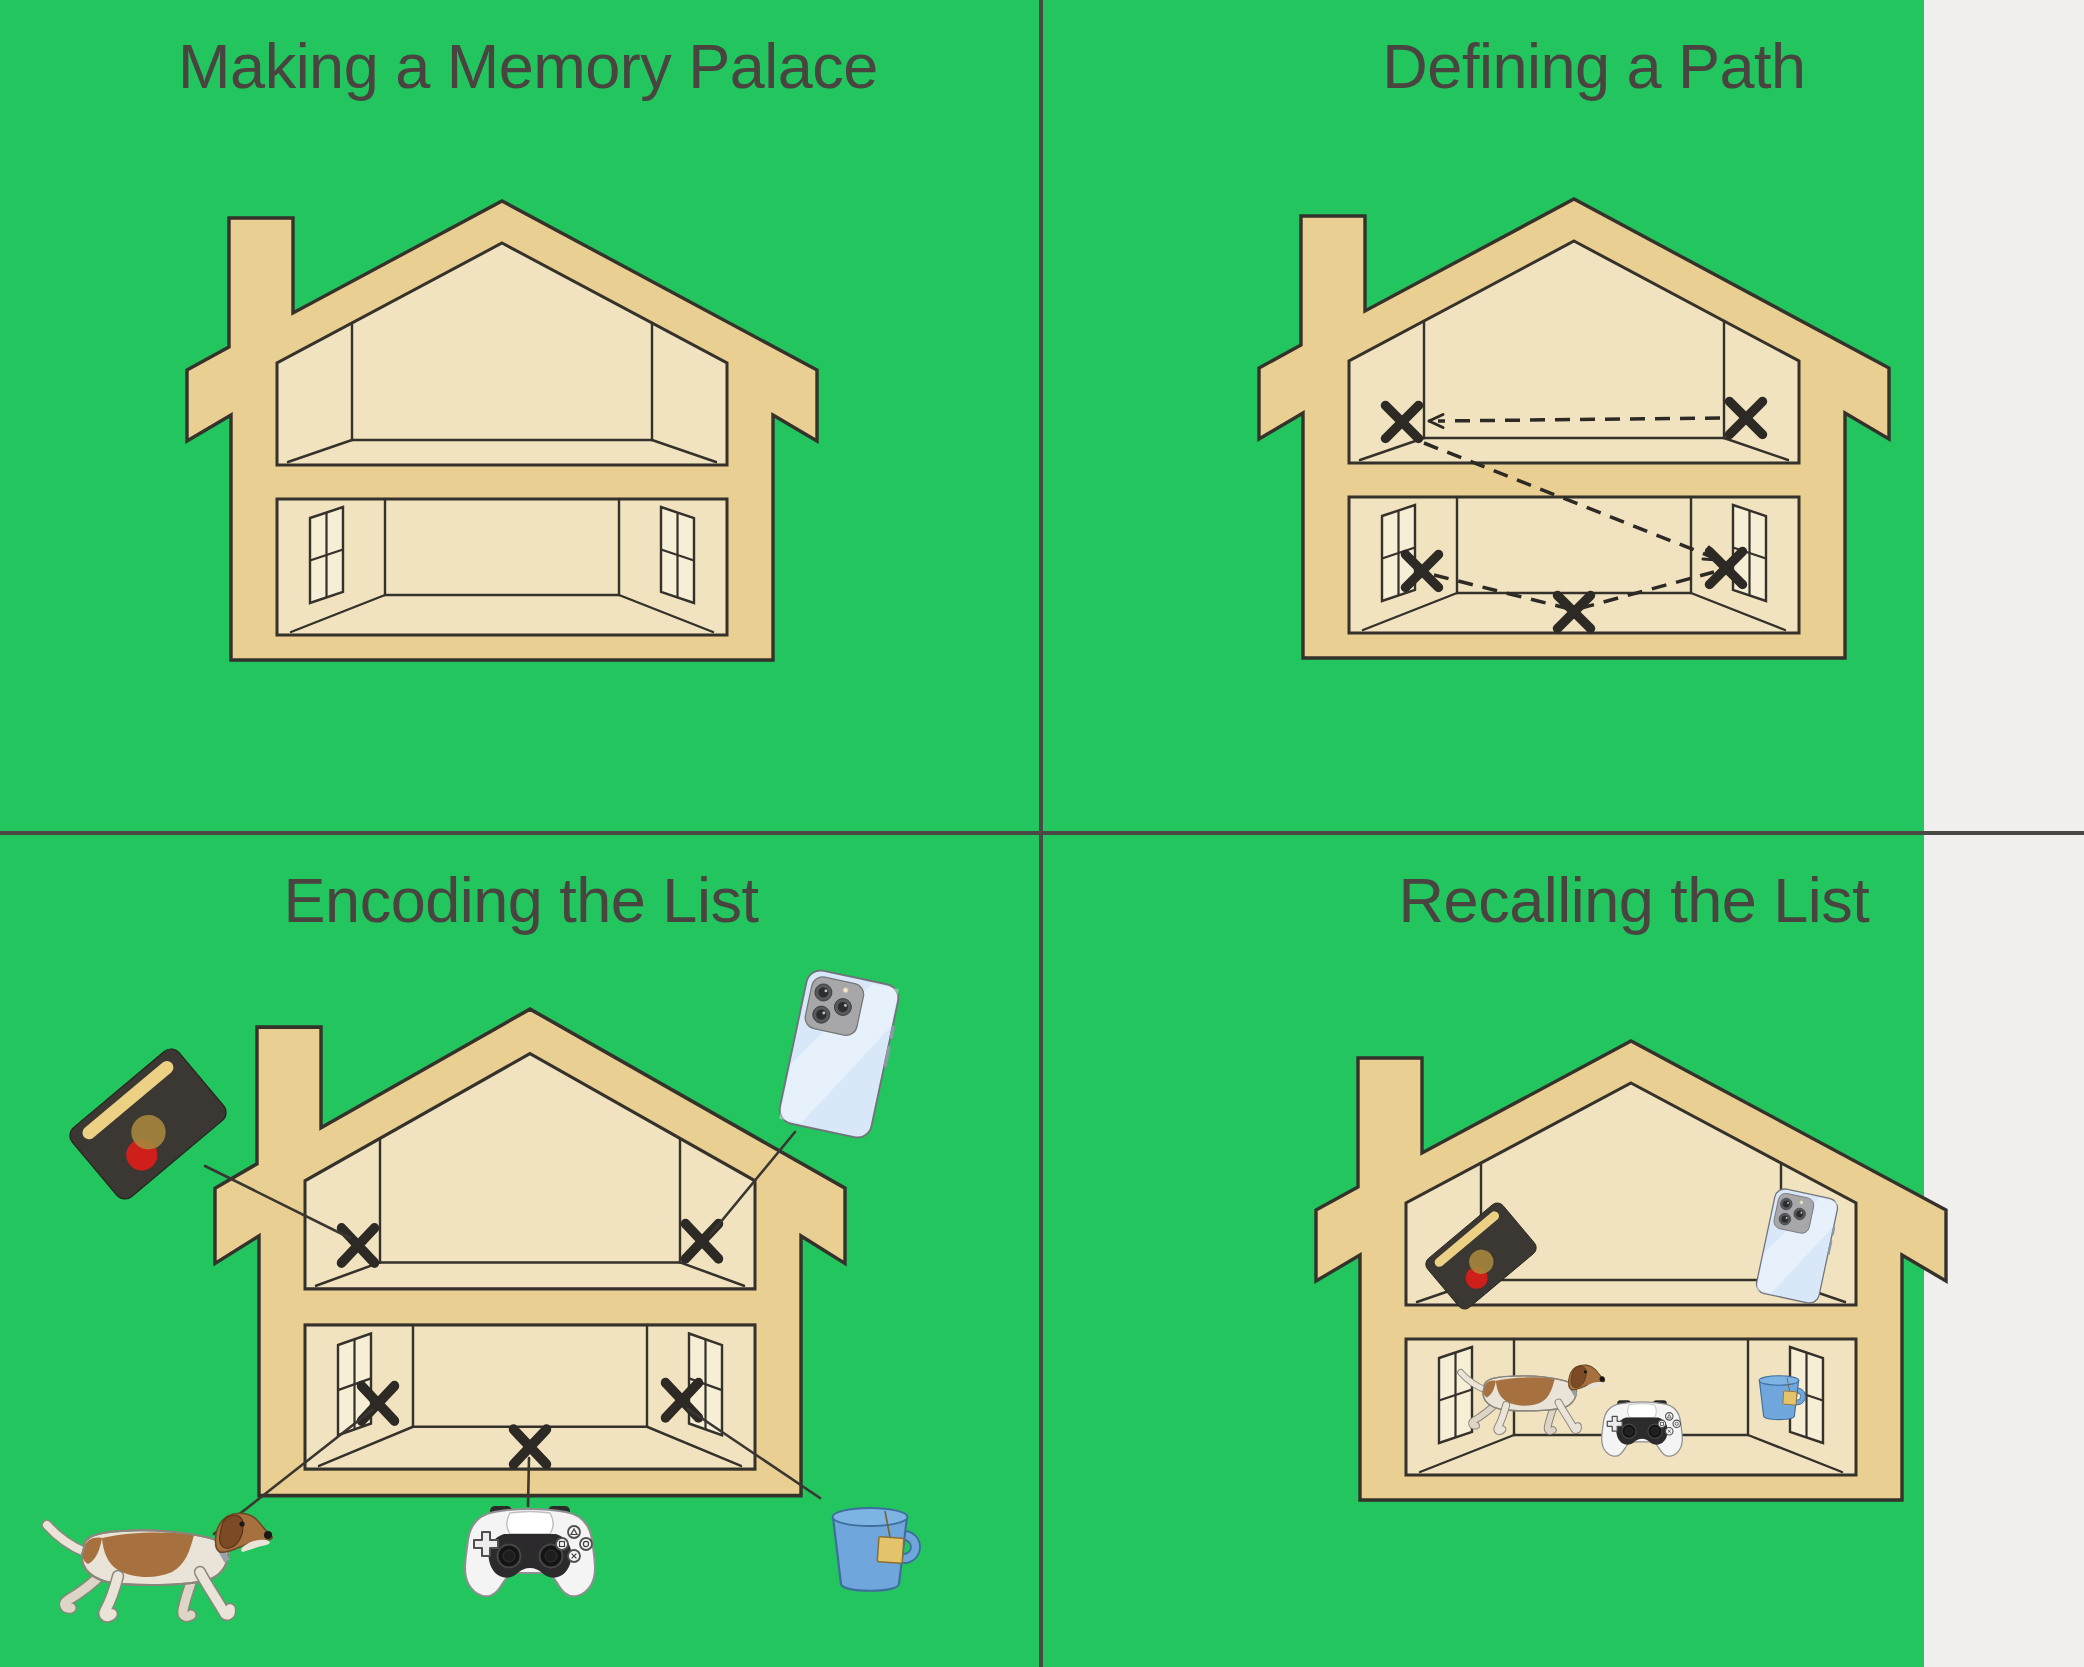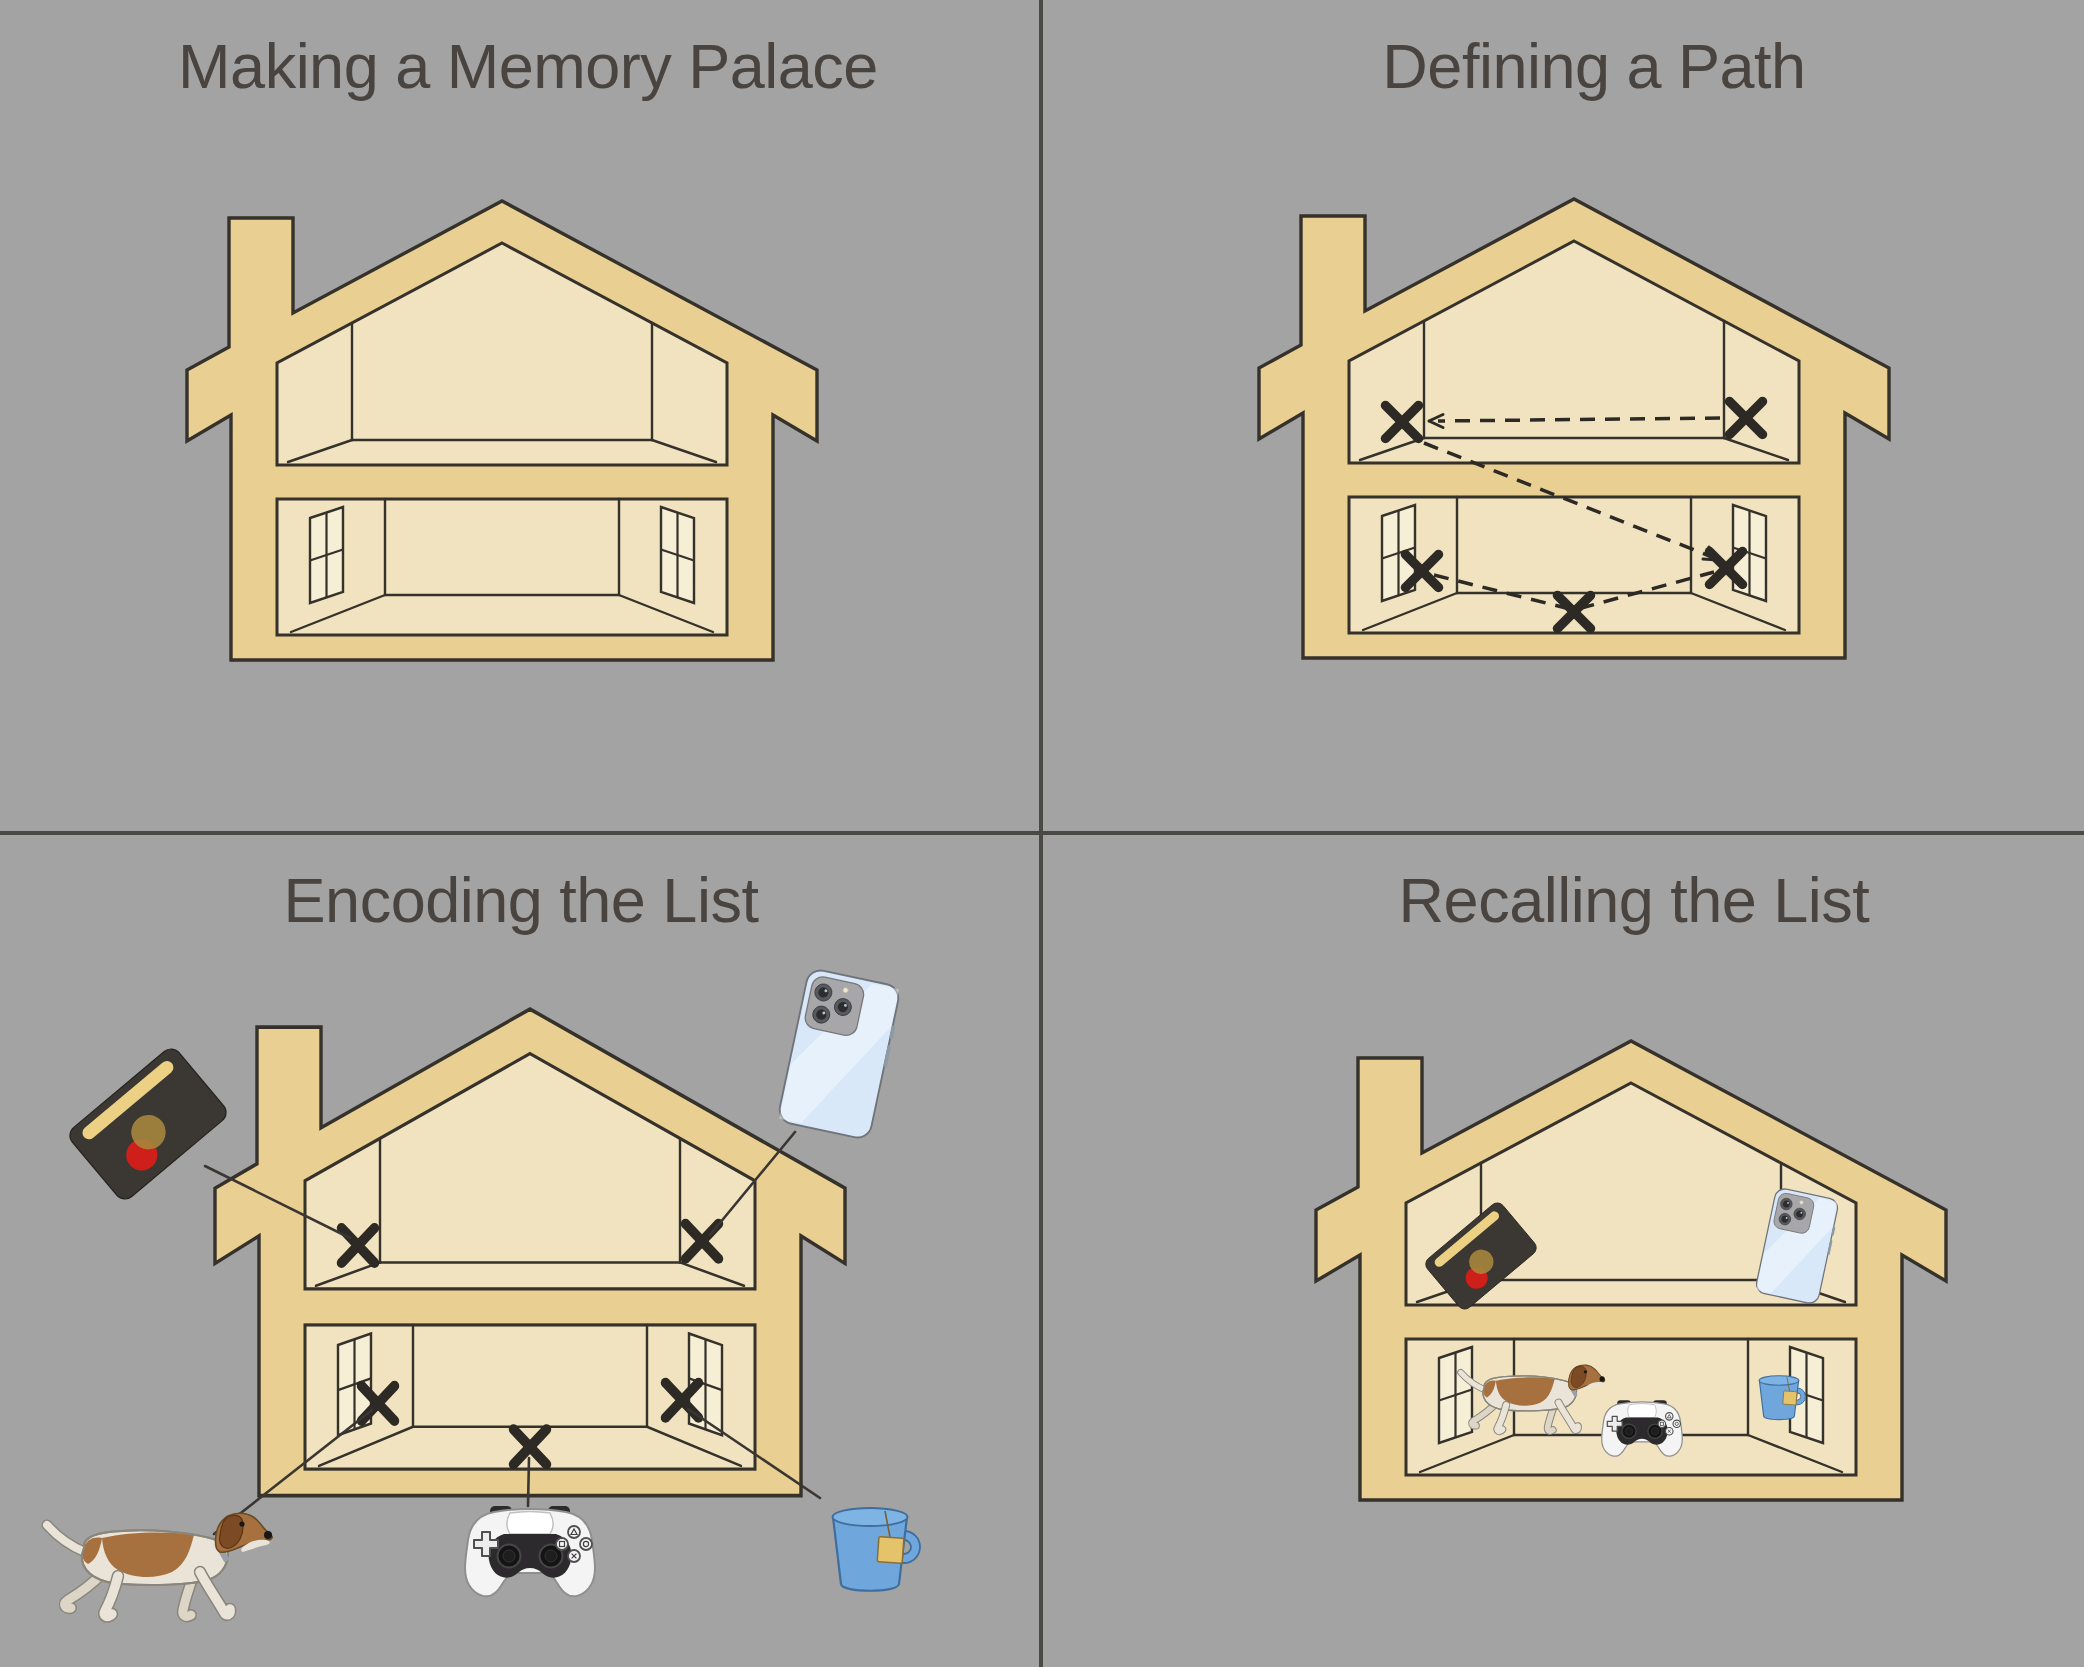--- a/index.html
+++ b/index.html
@@ -1,17 +1,17 @@
 <!DOCTYPE html>
 <html><head>
 <meta charset="utf-8">
 <style>
   html,body{margin:0;padding:0;background:#f0efed;}
   body{width:2084px;height:1667px;overflow:hidden;font-family:"Liberation Sans",sans-serif;}
-  .canvas{position:relative;width:2084px;height:1667px;background:#a3a3a3;}
+  .canvas{position:relative;width:1924px;height:1667px;background:#22c55e;}
   .panel{position:absolute;width:1042px;height:833px;}
   #p1{left:0;top:0;}
   #p2{left:1042px;top:0;}
   #p3{left:0;top:834px;}
   #p4{left:1074px;top:834px;}
   .panel svg{position:absolute;left:0;top:0;width:100%;height:100%;}
   .title{
     position:absolute;top:30px;left:0;width:100%;margin:0;
     text-align:center;font-size:63px;font-weight:400;color:#49443f;
     letter-spacing:-0.5px;z-index:2;white-space:nowrap;

